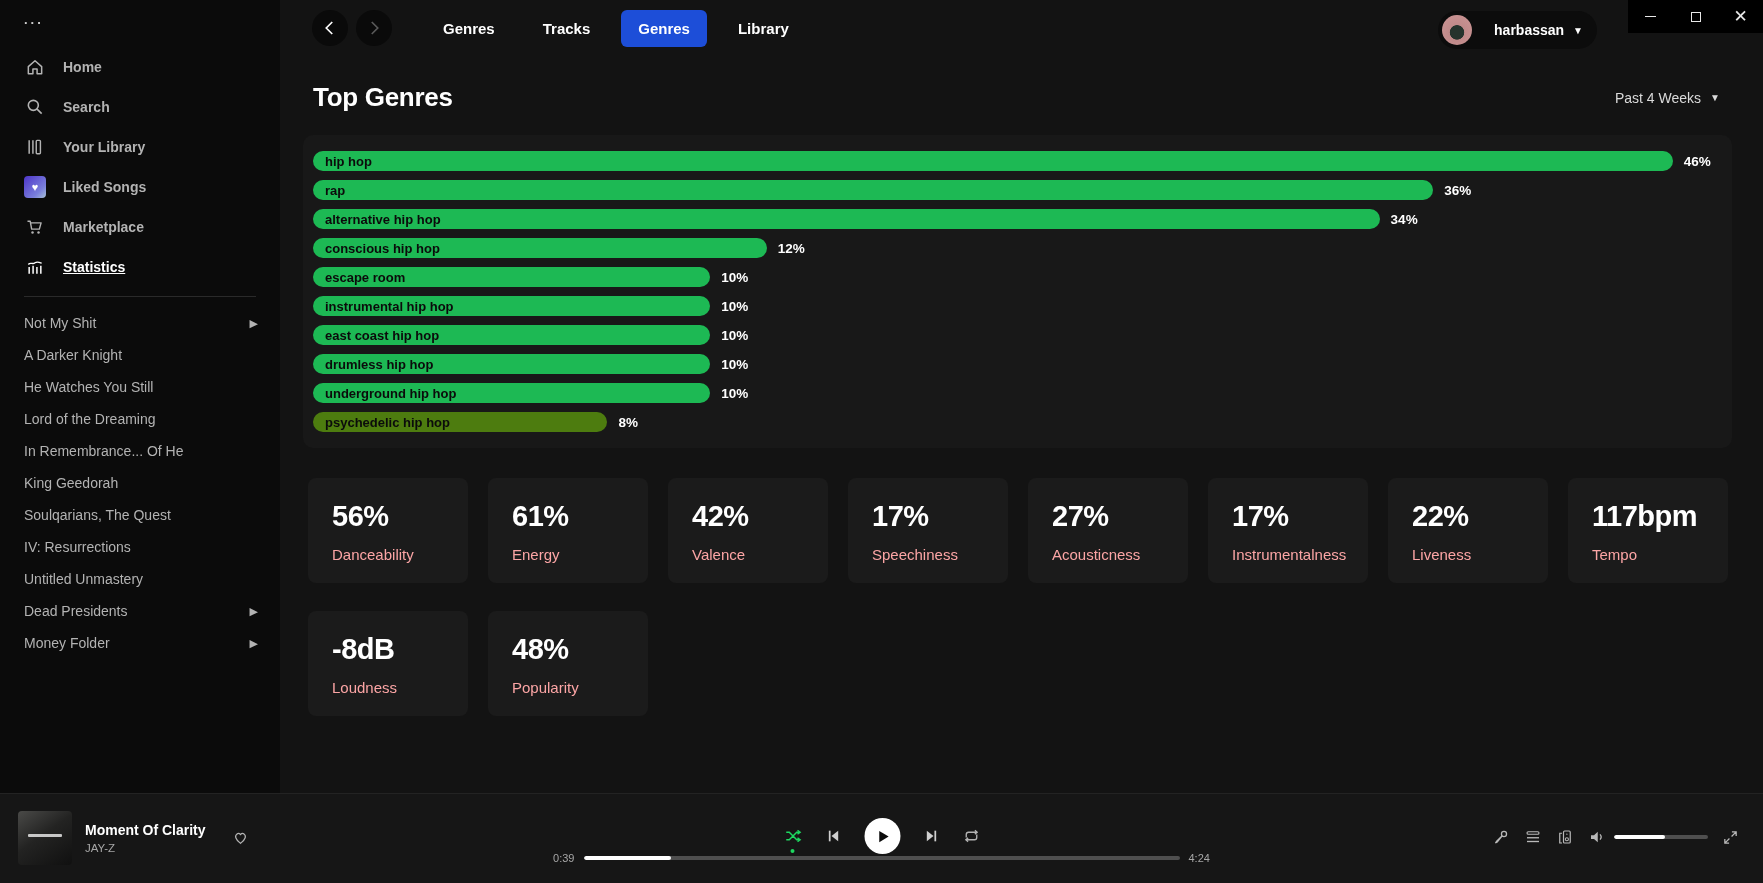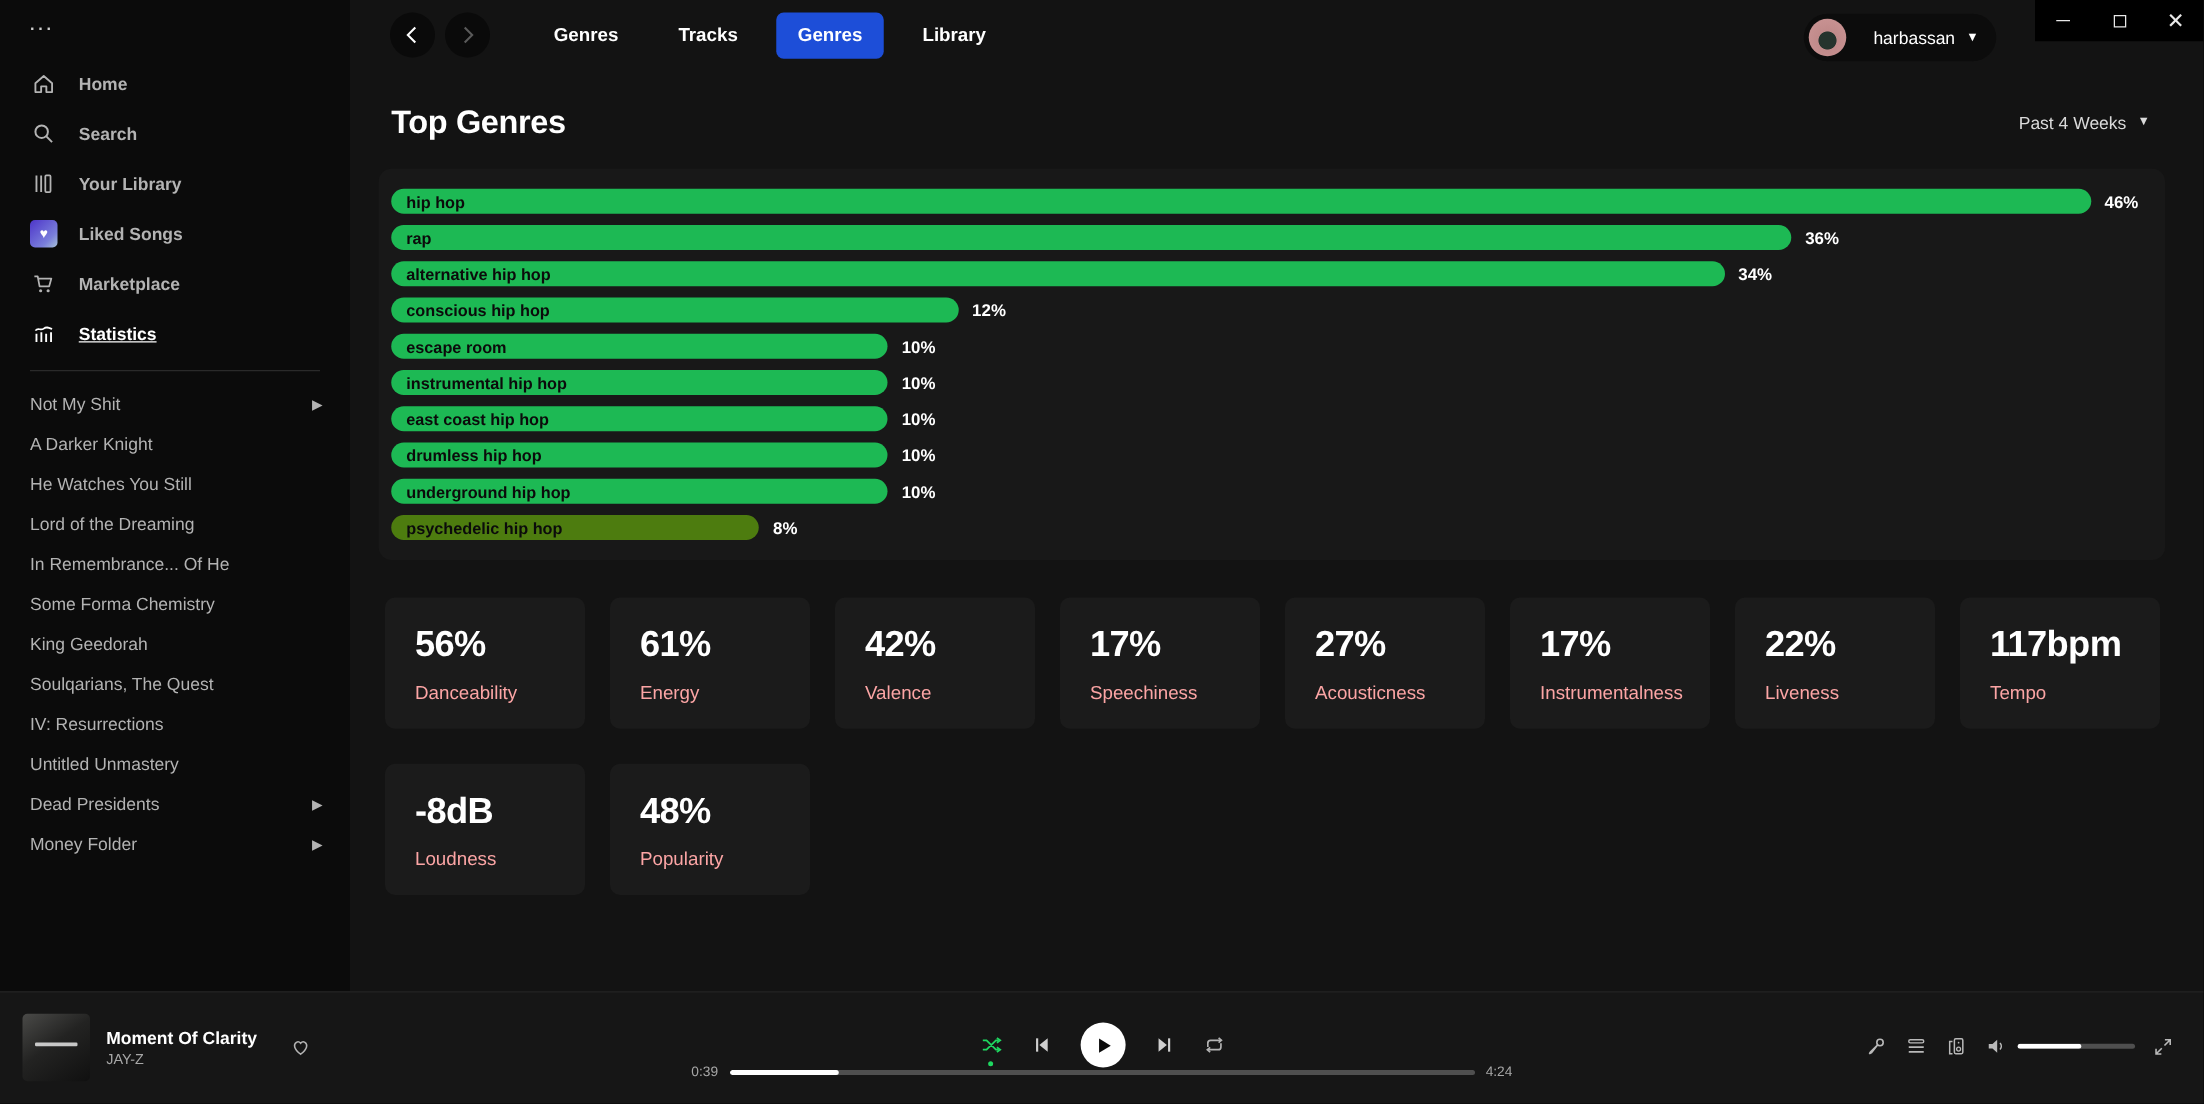--- a/index.html
+++ b/index.html
@@ -40,21 +40,21 @@
   .navbtn + .navbtn { margin-left:8px; }
   .navbtn.fwd { color:#5a5a5a; }
   .navbtn.back { color:#fff; }
   .tabs { display:flex; align-items:center; margin-left:34px; gap:14px; }
   .tab { padding:10px 17px; font-size:15px; font-weight:700; color:#fff; border-radius:6px; cursor:pointer; }
   .tab.active { background:#1d4ed8; }
   .user-chip { position:absolute; top:11px; right:166px; height:38px; background:#0c0c0c; border-radius:19px;
     display:flex; align-items:center; padding:4px 14px 4px 4px; cursor:pointer; }
   .avatar { width:30px; height:30px; border-radius:50%;
     background:radial-gradient(circle at 50% 58%, #25332d 0%, #25332d 30%, #c08a8a 33%, #cc9696 100%); }
-  .user-name { margin-left:22px; font-size:14px; font-weight:400; }
+  .user-name { margin-left:22px; font-size:14px; font-weight:700; }
   .user-caret { margin-left:9px; color:#fff; font-size:10px; }
 
   .page-head { display:flex; justify-content:space-between; align-items:center; padding:26px 43px 0 33px; }
   .page-title { font-size:26px; font-weight:700; letter-spacing:-0.3px; }
   .time-range { display:flex; align-items:center; gap:9px; color:#dadada; font-size:14px; cursor:pointer; }
   .time-range .caret { font-size:10px; color:#dadada; }
 
   
   .chart-panel { margin:22px 31px 0 23px; background:#181818; border-radius:10px; padding:16px 10px; }
   .bar-row { display:flex; align-items:center; height:20px; margin-bottom:9px; }
@@ -188,24 +188,20 @@
         <div class="pl-item">
     <span class="pl-label">He Watches You Still</span>
     <span class="pl-arrow" style="visibility: hidden;">▶</span>
   </div>
         <div class="pl-item">
     <span class="pl-label">Lord of the Dreaming</span>
     <span class="pl-arrow" style="visibility: hidden;">▶</span>
   </div>
         <div class="pl-item">
     <span class="pl-label">In Remembrance... Of He</span>
-    <span class="pl-arrow" style="visibility: hidden;">▶</span>
-  </div>
-        <div class="pl-item">
-    <span class="pl-label">Some Forma Chemistry</span>
     <span class="pl-arrow" style="visibility: hidden;">▶</span>
   </div>
         <div class="pl-item">
     <span class="pl-label">King Geedorah</span>
     <span class="pl-arrow" style="visibility: hidden;">▶</span>
   </div>
         <div class="pl-item">
     <span class="pl-label">Soulqarians, The Quest</span>
     <span class="pl-arrow" style="visibility: hidden;">▶</span>
   </div>

